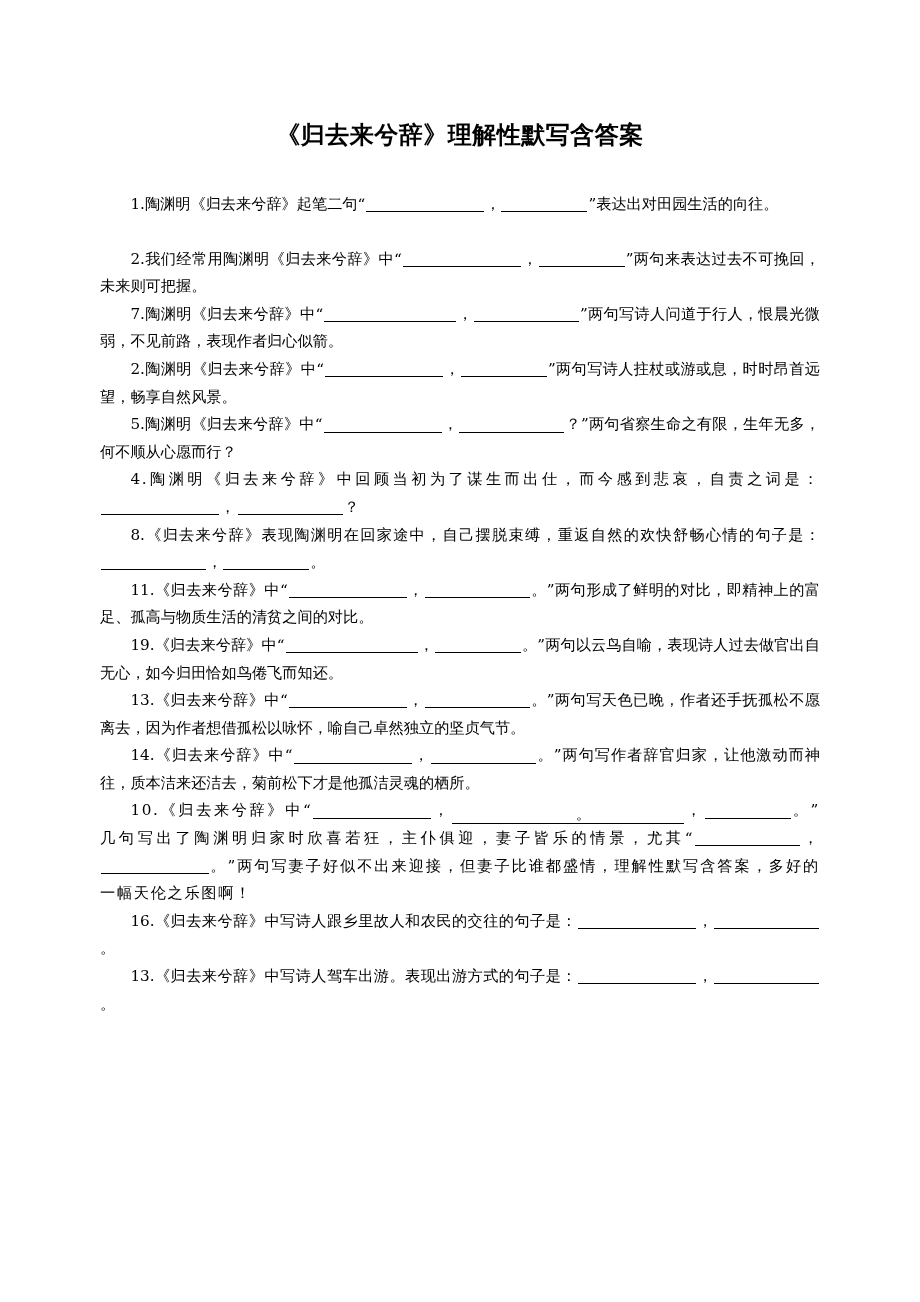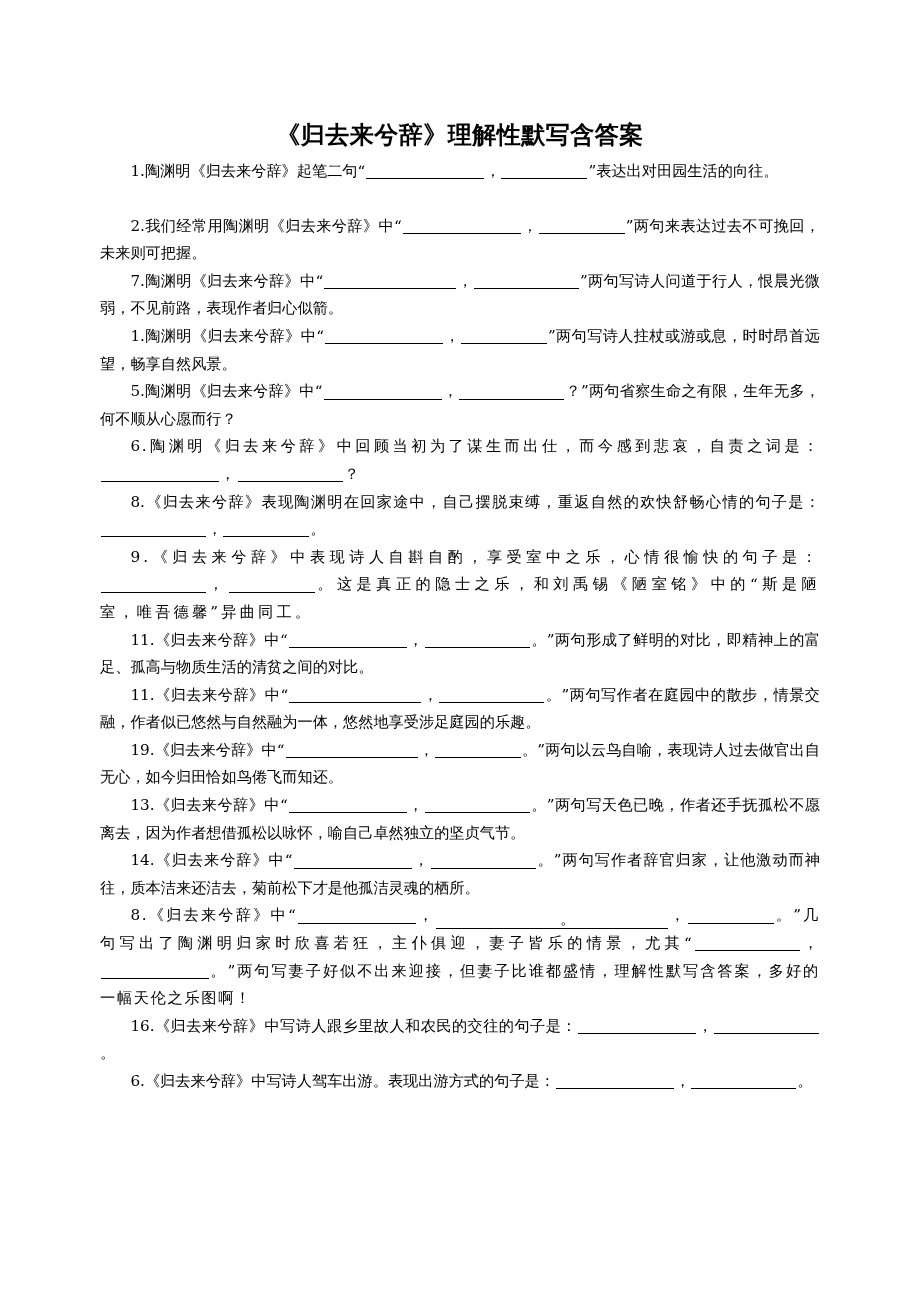--- a/index.html
+++ b/index.html
@@ -58,20 +58,21 @@
   .tracked {
     letter-spacing: 1.7px;
   }
   .tracked-wide {
     letter-spacing: 3.2px;
   }
 
   
   .gap-after {
     margin-bottom: 27px;
+    margin-top: 33px;
   }
 
   
   .blank {
     display: inline-block;
     border-bottom: 1.3px solid #000;
     height: 1.05em;
     vertical-align: -0.22em;
     margin: 0 1px;
     letter-spacing: 0;
@@ -105,41 +106,39 @@
   <h1 class="doc-title">《归去来兮辞》理解性默写含答案</h1>
 
   <div class="body-block">
 
     <p class="q gap-after"><span>1.陶渊明《归去来兮辞》起笔二句“</span><span class="blank b-xl"></span><span>，</span><span class="blank b-m"></span><span>”表达出对田园生活的向往。</span></p>
 
     <p class="q"><span>2.我们经常用陶渊明《归去来兮辞》中“</span><span class="blank b-xl"></span><span>，</span><span class="blank b-m"></span><span>”两句来表达过去不可挽回，未来则可把握。</span></p>
 
     <p class="q"><span>7.陶渊明《归去来兮辞》中“</span><span class="blank b-xxl"></span><span>，</span><span class="blank b-l"></span><span>”两句写诗人问道于行人，恨晨光微弱，不见前路，表现作者归心似箭。</span></p>
 
-    <p class="q"><span>1.陶渊明《归去来兮辞》中“</span><span class="blank b-xl"></span><span>，</span><span class="blank b-m"></span><span>”两句写诗人拄杖或游或息，时时昂首远望，畅享自然风景。</span></p>
+    <p class="q"><span>2.陶渊明《归去来兮辞》中“</span><span class="blank b-xl"></span><span>，</span><span class="blank b-m"></span><span>”两句写诗人拄杖或游或息，时时昂首远望，畅享自然风景。</span></p>
 
     <p class="q"><span>5.陶渊明《归去来兮辞》中“</span><span class="blank b-xl"></span><span>，</span><span class="blank b-l"></span><span>？”两句省察生命之有限，生年无多，何不顺从心愿而行？</span></p>
 
-    <p class="q tracked"><span>6.陶渊明《归去来兮辞》中回顾当初为了谋生而出仕，而今感到悲哀，自责之词是：</span><span class="blank b-xl"></span><span>，</span><span class="blank b-l"></span><span>？</span></p>
+    <p class="q tracked"><span>4.陶渊明《归去来兮辞》中回顾当初为了谋生而出仕，而今感到悲哀，自责之词是：</span><span class="blank b-xl"></span><span>，</span><span class="blank b-l"></span><span>？</span></p>
 
 
     <p class="q"><span>8.《归去来兮辞》表现陶渊明在回家途中，自己摆脱束缚，重返自然的欢快舒畅心情的句子是：</span><span class="blank b-l"></span><span>，</span><span class="blank b-m"></span><span>。</span></p>
 
-    <p class="q tracked-wide"><span>9.《归去来兮辞》中表现诗人自斟自酌，享受室中之乐，心情很愉快的句子是：</span><span class="blank b-l"></span><span>，</span><span class="blank b-m"></span><span>。这是真正的隐士之乐，和刘禹锡《陋室铭》中的“斯是陋室，唯吾德馨”异曲同工。</span></p>
 
     <p class="q"><span>11.《归去来兮辞》中“</span><span class="blank b-xl"></span><span>，</span><span class="blank b-l"></span><span>。”两句形成了鲜明的对比，即精神上的富足、孤高与物质生活的清贫之间的对比。</span></p>
 
-    <p class="q"><span>11.《归去来兮辞》中“</span><span class="blank b-xxl"></span><span>，</span><span class="blank b-l"></span><span>。”两句写作者在庭园中的散步，情景交融，作者似已悠然与自然融为一体，悠然地享受涉足庭园的乐趣。</span></p>
 
     <p class="q"><span>19.《归去来兮辞》中“</span><span class="blank b-xxl"></span><span>，</span><span class="blank b-m"></span><span>。”两句以云鸟自喻，表现诗人过去做官出自无心，如今归田恰如鸟倦飞而知还。</span></p>
 
     <p class="q"><span>13.《归去来兮辞》中“</span><span class="blank b-xl"></span><span>，</span><span class="blank b-l"></span><span>。”两句写天色已晚，作者还手抚孤松不愿离去，因为作者想借孤松以咏怀，喻自己卓然独立的坚贞气节。</span></p>
 
     <p class="q"><span>14.《归去来兮辞》中“</span><span class="blank b-xl"></span><span>，</span><span class="blank b-l"></span><span>。”两句写作者辞官归家，让他激动而神往，质本洁来还洁去，菊前松下才是他孤洁灵魂的栖所。</span></p>
 
-    <p class="q tracked"><span>8.《归去来兮辞》中“</span><span class="blank b-xl"></span><span>，</span><span class="blank-inner b-huge">。</span><span>，</span><span class="blank b-m"></span><span>。”几句写出了陶渊明归家时欣喜若狂，主仆俱迎，妻子皆乐的情景，尤其“</span><span class="blank b-l"></span><span>，</span><span class="blank b-fill"></span><span>。”两句写妻子好似不出来迎接，但妻子比谁都盛情，理解性默写含答案，多好的一幅天伦之乐图啊！</span></p>
+    <p class="q tracked"><span>10.《归去来兮辞》中“</span><span class="blank b-xl"></span><span>，</span><span class="blank-inner b-huge">。</span><span>，</span><span class="blank b-m"></span><span>。”几句写出了陶渊明归家时欣喜若狂，主仆俱迎，妻子皆乐的情景，尤其“</span><span class="blank b-l"></span><span>，</span><span class="blank b-fill"></span><span>。”两句写妻子好似不出来迎接，但妻子比谁都盛情，理解性默写含答案，多好的一幅天伦之乐图啊！</span></p>
 
     <p class="q"><span>16.《归去来兮辞》中写诗人跟乡里故人和农民的交往的句子是：</span><span class="blank b-xl"></span><span>，</span><span class="blank b-l"></span><span>。</span></p>
 
-    <p class="q"><span>6.《归去来兮辞》中写诗人驾车出游。表现出游方式的句子是：</span><span class="blank b-xl"></span><span>，</span><span class="blank b-l"></span><span>。</span></p>
+    <p class="q"><span>13.《归去来兮辞》中写诗人驾车出游。表现出游方式的句子是：</span><span class="blank b-xl"></span><span>，</span><span class="blank b-l"></span><span>。</span></p>
 
   </div>
 </div>
 
 </body></html>

